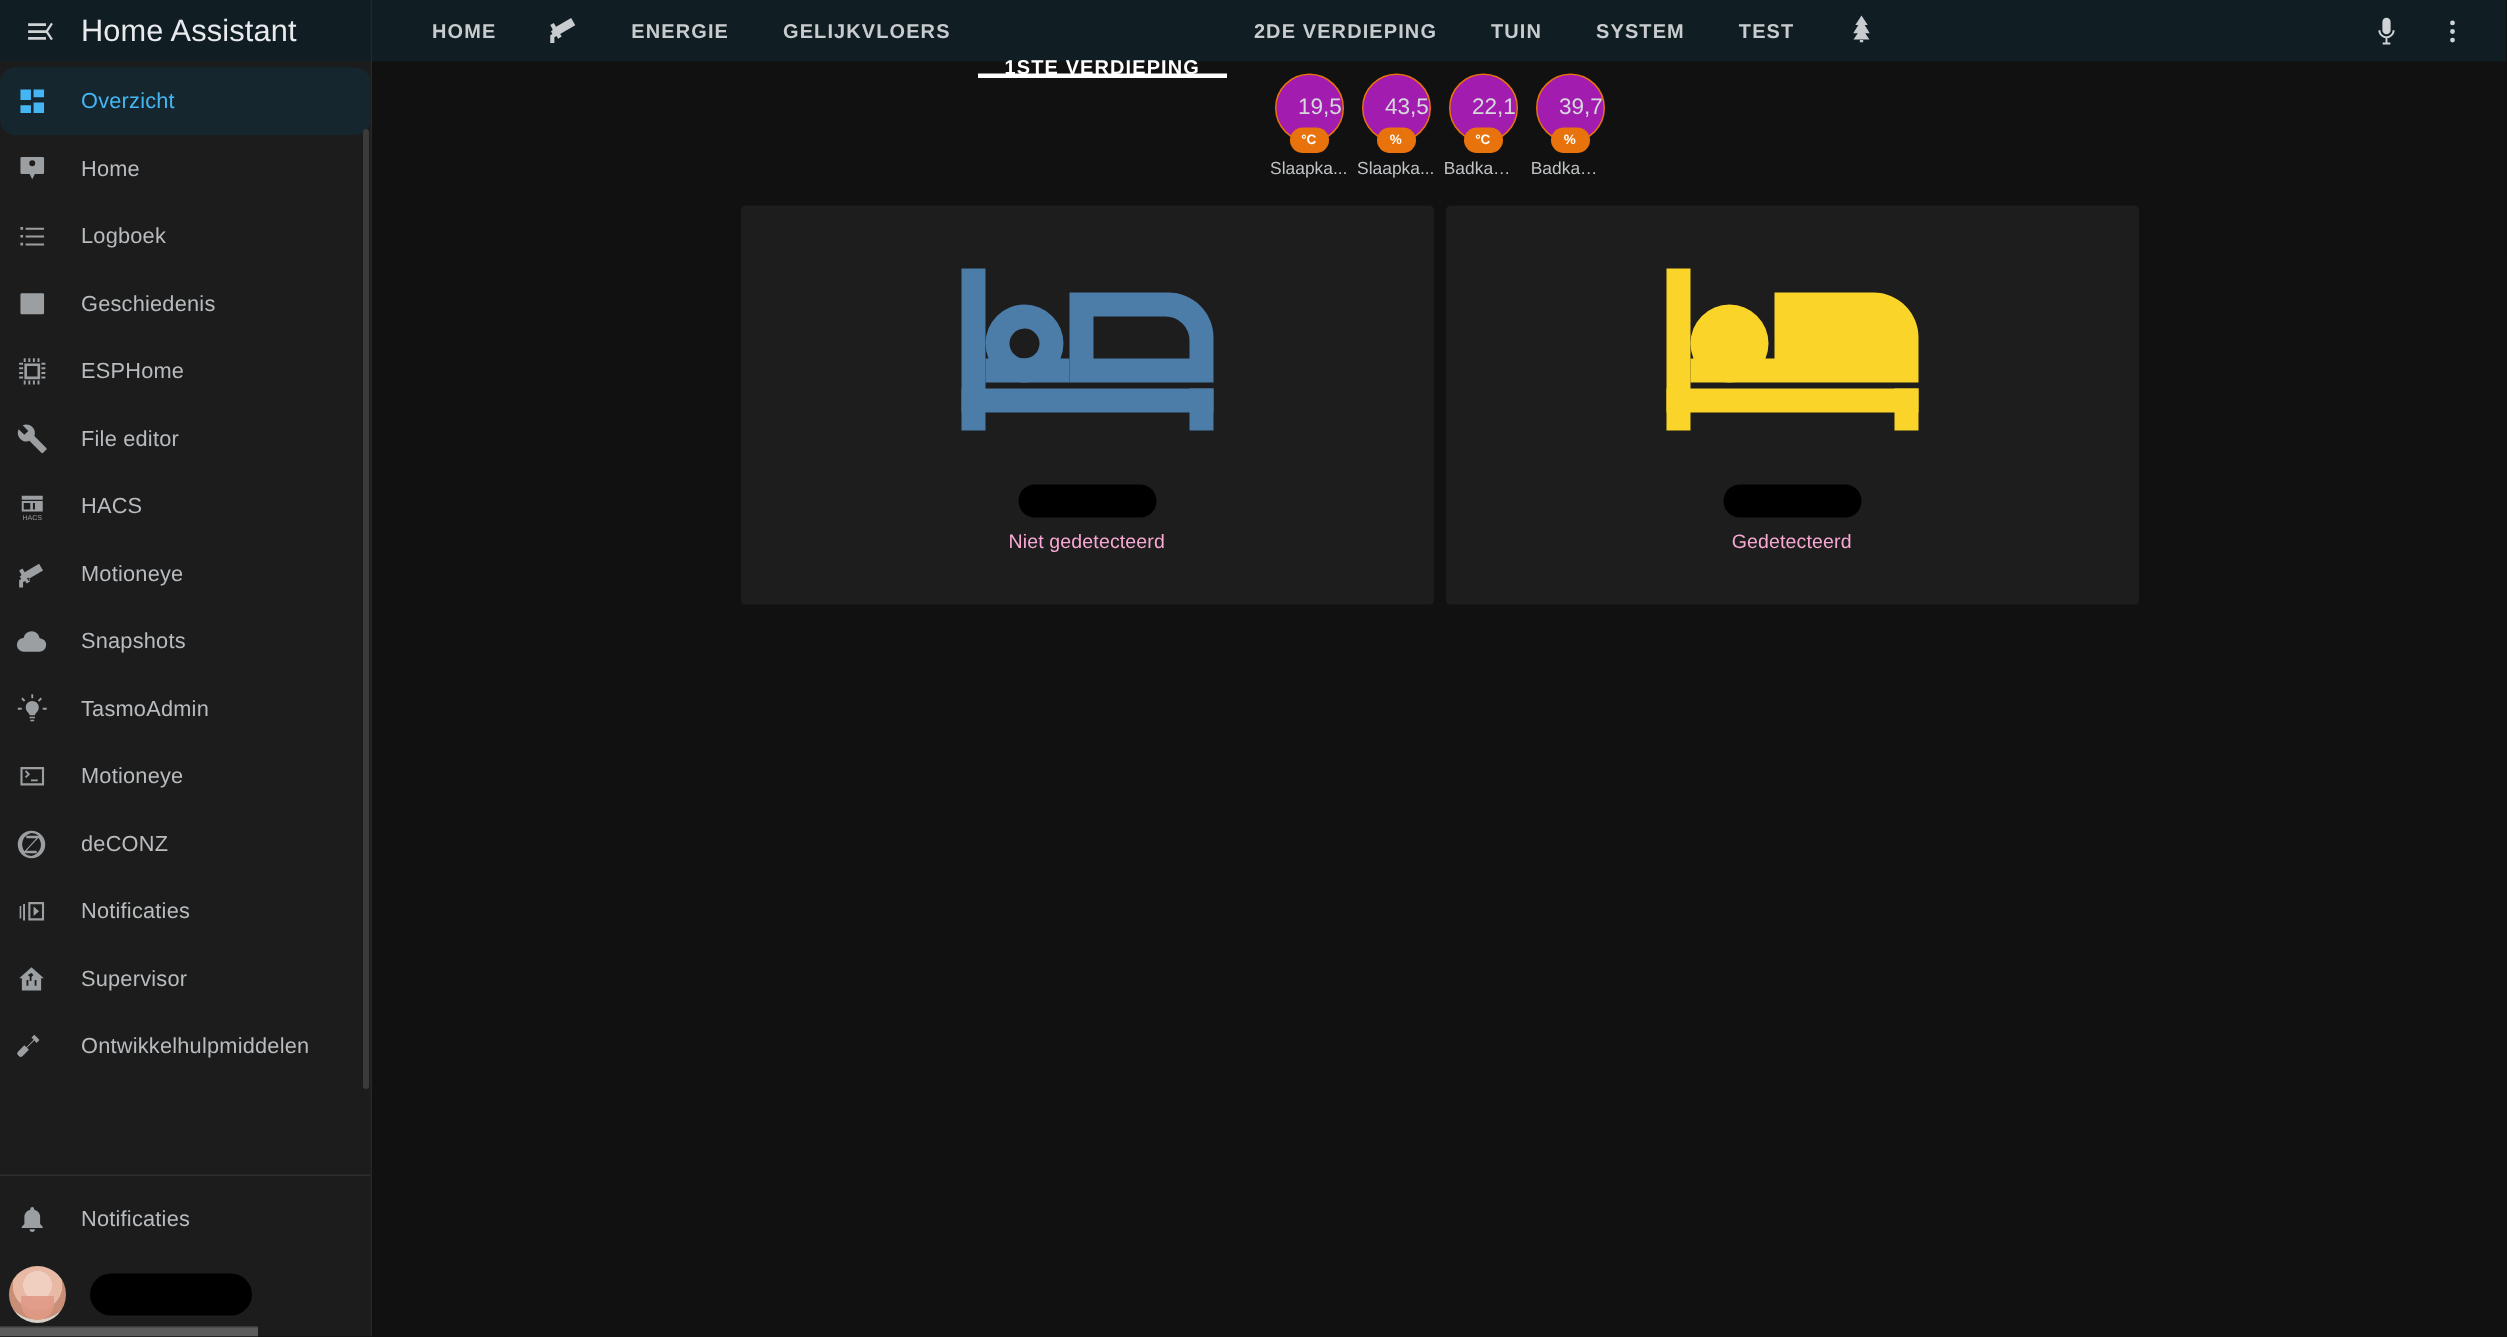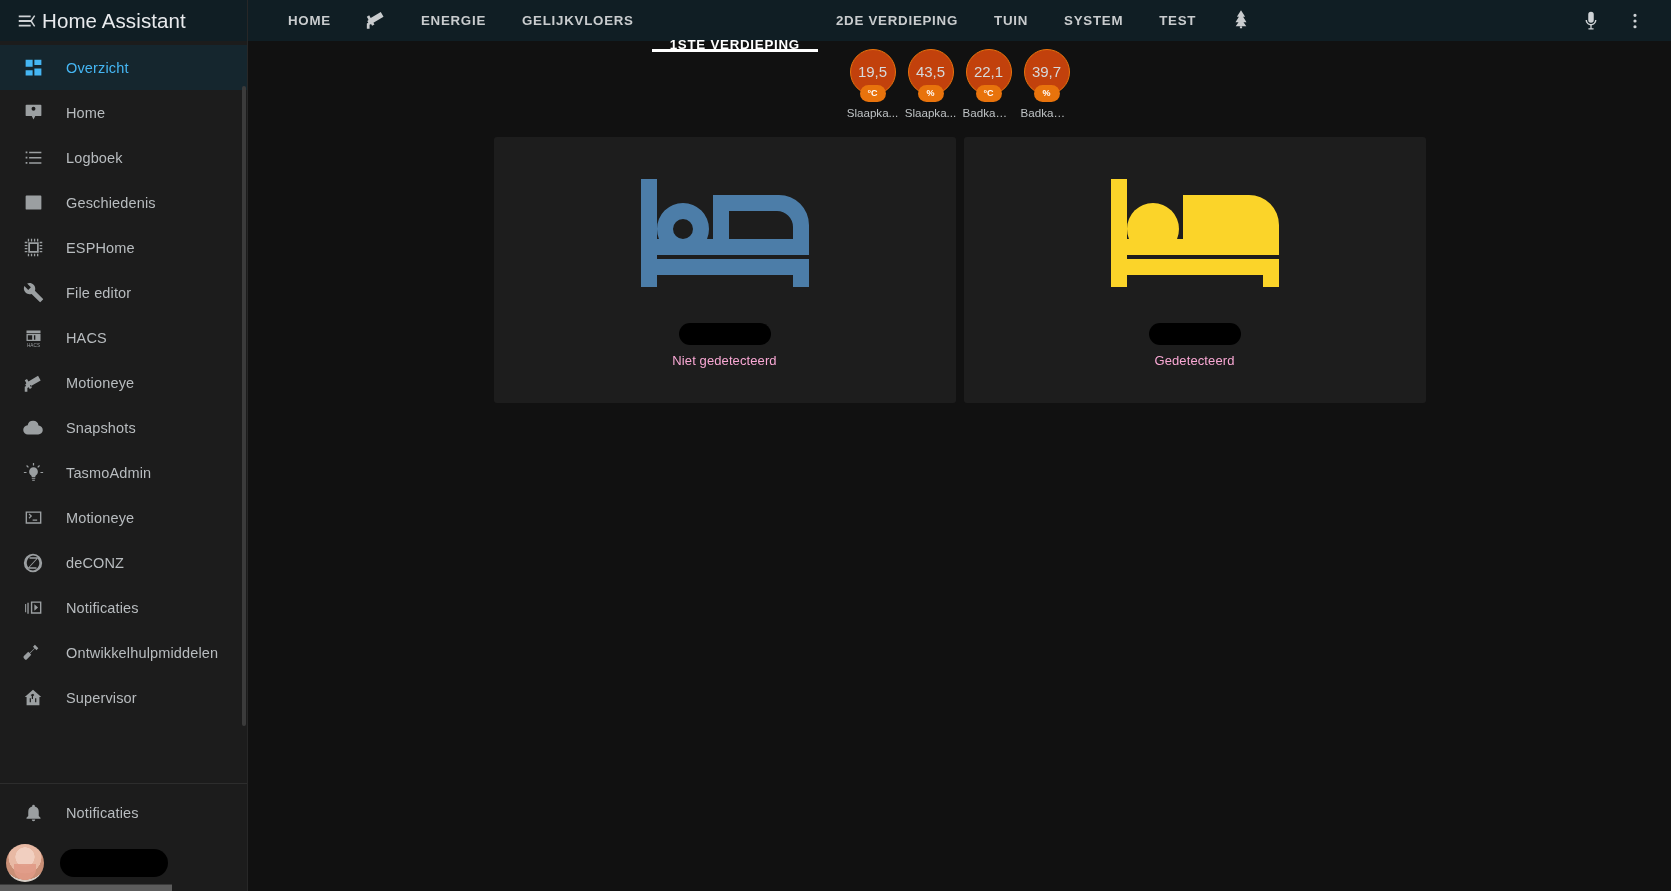--- a/index.html
+++ b/index.html
@@ -33,20 +33,21 @@
     border-right: 1px solid #272727;
   }
 
   .sb-header {
     height: 41px;
     flex: 0 0 41px;
     background: #101e24;
     display: flex;
     align-items: center;
     padding-left: 12px;
+    gap: 12px;
   }
   .sb-menu-btn {
     width: 30px; height: 30px;
     display: flex; align-items: center; justify-content: center;
     cursor: pointer;
     flex: 0 0 30px;
   }
   .sb-title {
     color: #e8eaed;
     font-size: 20.5px;
@@ -59,24 +60,25 @@
     flex: 1 1 auto;
     overflow: hidden;
     position: relative;
     padding-top: 4px;
   }
 
   .sb-item {
     height: 45px;
     display: flex;
     align-items: center;
-    padding-left: 20px;
+    padding-left: 8px;
     cursor: pointer;
     position: relative;
     color: #b8bcbf;
+    border-radius: 10px;
   }
   .sb-item.active {
     background: #15262e;
     color: #45b6f3;
   }
   .sb-item.active .sb-icon svg { fill: #45b6f3; }
   .sb-item .sb-icon {
     width: 26px; height: 26px;
     flex: 0 0 26px;
     display: flex; align-items: center; justify-content: center;
@@ -226,24 +228,24 @@
     display: flex;
     flex-direction: column;
     align-items: center;
     cursor: pointer;
   }
   .badge-circle {
     position: relative;
     width: 46px; height: 46px;
     border-radius: 50%;
     border: 1.6px solid #e8730c;
-    background: #c2410c;
-    display: flex;
-    align-items: center;
-    justify-content: center;
+    background: #a21caf;
+    display: flex;
+    align-items: center;
+    justify-content: flex-end;
   }
   .badge-value {
     color: #d6d9db;
     font-size: 15px;
     font-weight: 400;
     line-height: 1;
     margin-bottom: 2px;
   }
   .badge-unit {
     position: absolute;
@@ -443,33 +445,33 @@
           <svg width="21" height="21" viewBox="0 0 24 24">
               <path d="M9 5h12v14H9V5m1.6 1.6v10.8h8.8V6.6h-8.8m2.4 1.8 4.2 3.6-4.2 3.6V8.4M6.5 6.5V19H5V6.5h1.5M3.6 8V17.5H2.4V8h1.2Z"></path>
             </svg>
         </span>
         <span class="sb-label">Notificaties</span>
       </div>
 
       <div class="sb-item">
         <span class="sb-icon">
           <svg width="22" height="22" viewBox="0 0 24 24">
+              <path d="M12 3 3 11h2v9h14v-9h2L12 3m0 4.3 1.4 1.4-1.4 1.4V13h-1.3V9.9L9.3 8.7 12 7.3M8.4 12.4h1.3v4.2H8.4v-4.2m5.9 0h1.3v4.2h-1.3v-4.2Z"></path>
+            </svg>
+        </span>
+        <span class="sb-label">Supervisor</span>
+      </div>
+
+      <div class="sb-item">
+        <span class="sb-icon">
+          <svg width="22" height="22" viewBox="0 0 24 24">
               <path d="M14.1 3 12 5.1l1.6 1.6-5.4 5.4-1.4-1.4-4.7 4.7a1.7 1.7 0 0 0 0 2.4l.9.9a1.7 1.7 0 0 0 2.4 0l4.7-4.7-1.4-1.4 5.4-5.4L15.7 9l2.1-2.1L14.1 3Z"></path>
             </svg>
         </span>
         <span class="sb-label">Ontwikkelhulpmiddelen</span>
-      </div>
-
-      <div class="sb-item">
-        <span class="sb-icon">
-          <svg width="22" height="22" viewBox="0 0 24 24">
-              <path d="M12 3 3 11h2v9h14v-9h2L12 3m0 4.3 1.4 1.4-1.4 1.4V13h-1.3V9.9L9.3 8.7 12 7.3M8.4 12.4h1.3v4.2H8.4v-4.2m5.9 0h1.3v4.2h-1.3v-4.2Z"></path>
-            </svg>
-        </span>
-        <span class="sb-label">Supervisor</span>
       </div>
 
       <div class="sb-vscroll"></div>
     </div>
 
     <div class="sb-bottom">
       <div class="sb-divider"></div>
 
       <div class="sb-item" style="margin-top:6px;">
         <span class="sb-icon">

